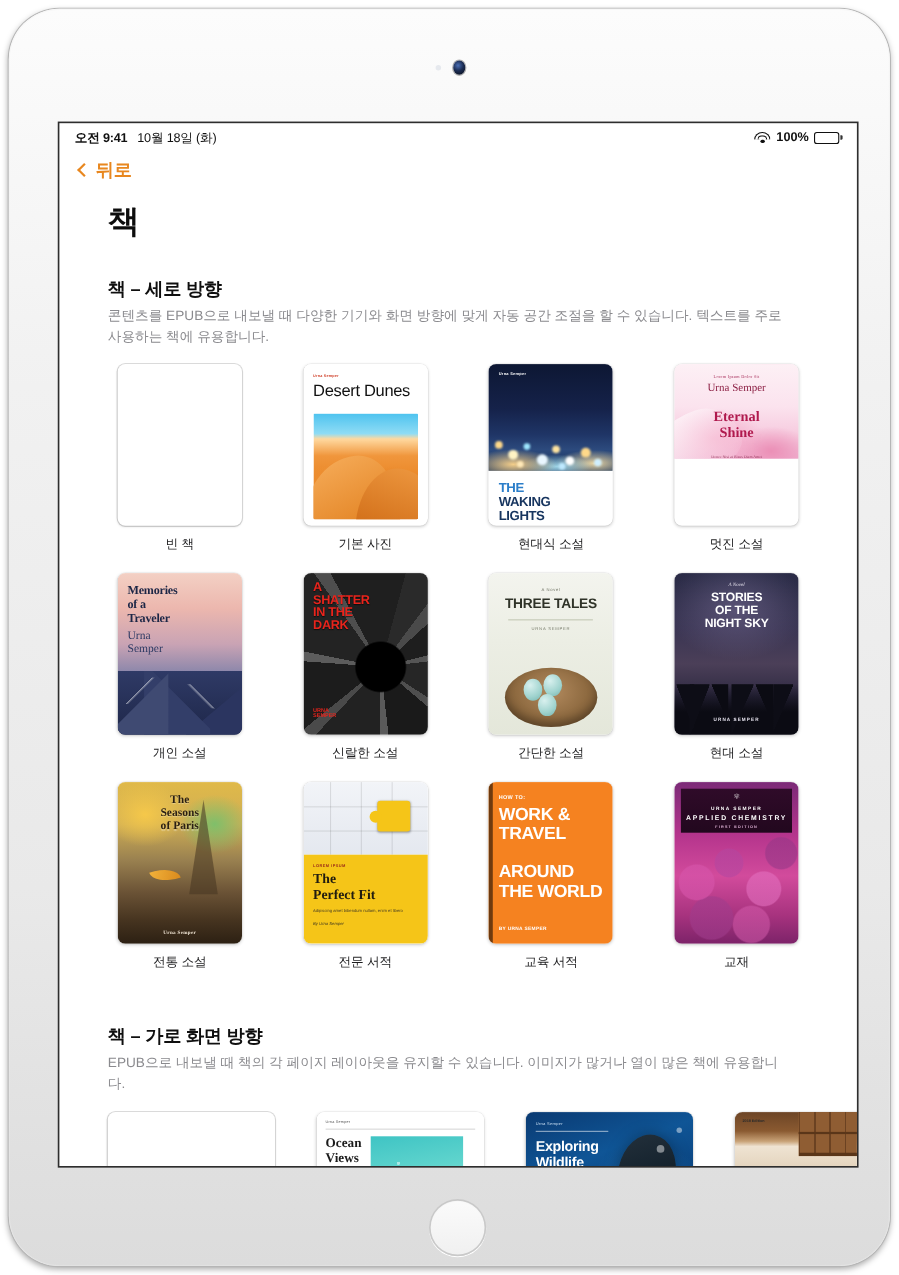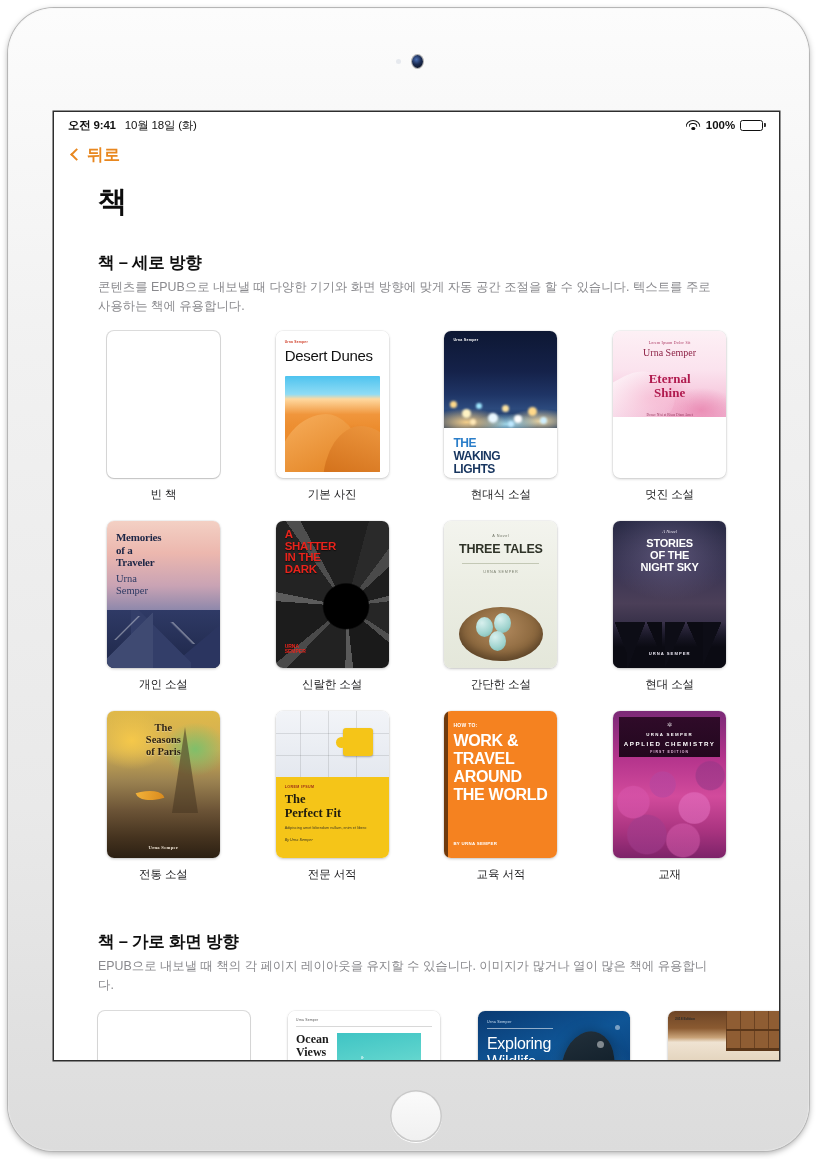--- a/index.html
+++ b/index.html
@@ -329,21 +329,21 @@
   }
 
   .c-wild{
     background:
       radial-gradient(ellipse 55% 60% at 72% 60%, #1e6fb0 0%, rgba(30,111,176,0) 62%),
       linear-gradient(160deg,#0a3a72 0%,#0f5596 36%,#0b4480 64%,#062f5c 100%);
     padding:9px 9px 0; position:relative; overflow:hidden;
   }
   .c-wild .k{ font-size:3.6px; color:#cfe4f7; letter-spacing:.3px;}
   .c-wild .rule{ height:.8px; background:rgba(255,255,255,.55); margin-top:4px; width:66px;}
-  .c-wild .t{ font-size:16px; font-weight:400; color:#fff; line-height:1.1; margin-top:6px; letter-spacing:-.3px;}
+  .c-wild .t{ font-size:13px; font-weight:700; color:#fff; line-height:1.1; margin-top:6px; letter-spacing:-.3px;}
   .c-wild .seal{
     position:absolute; right:16px; top:20px; width:52px; height:70px; border-radius:50% 50% 45% 45%;
     background:linear-gradient(150deg,#24313c,#12202b 60%,#0b1620);
     transform:rotate(12deg); box-shadow:0 0 14px rgba(0,0,0,.35);
   }
   .c-wild .bub{ position:absolute; border-radius:50%; background:rgba(255,255,255,.45); }
 
   .c-bake{ background:#fff; position:relative; overflow:hidden; }
   .c-bake .photo{
     height:78px; position:relative;
@@ -554,21 +554,21 @@
             <div class="tpl-label">전문 서적</div>
           </div>
 
           <div class="cell">
             <div class="thumb">
               <div class="c-work" style="height:100%">
                 <div class="spine"></div>
                 <div class="k">HOW TO:</div>
                 <div class="t">WORK &amp;</div>
                 <div class="t" style="margin-top:0">TRAVEL</div>
-                <div class="t" style="margin-top:0">AROUND</div>
+                <div class="t" style="margin-top:16px">AROUND</div>
                 <div class="t" style="margin-top:0">THE WORLD</div>
                 <div class="a">BY URNA SEMPER</div>
               </div>
             </div>
             <div class="tpl-label">교육 서적</div>
           </div>
 
           <div class="cell">
             <div class="thumb">
               <div class="c-chem" style="height:100%">

